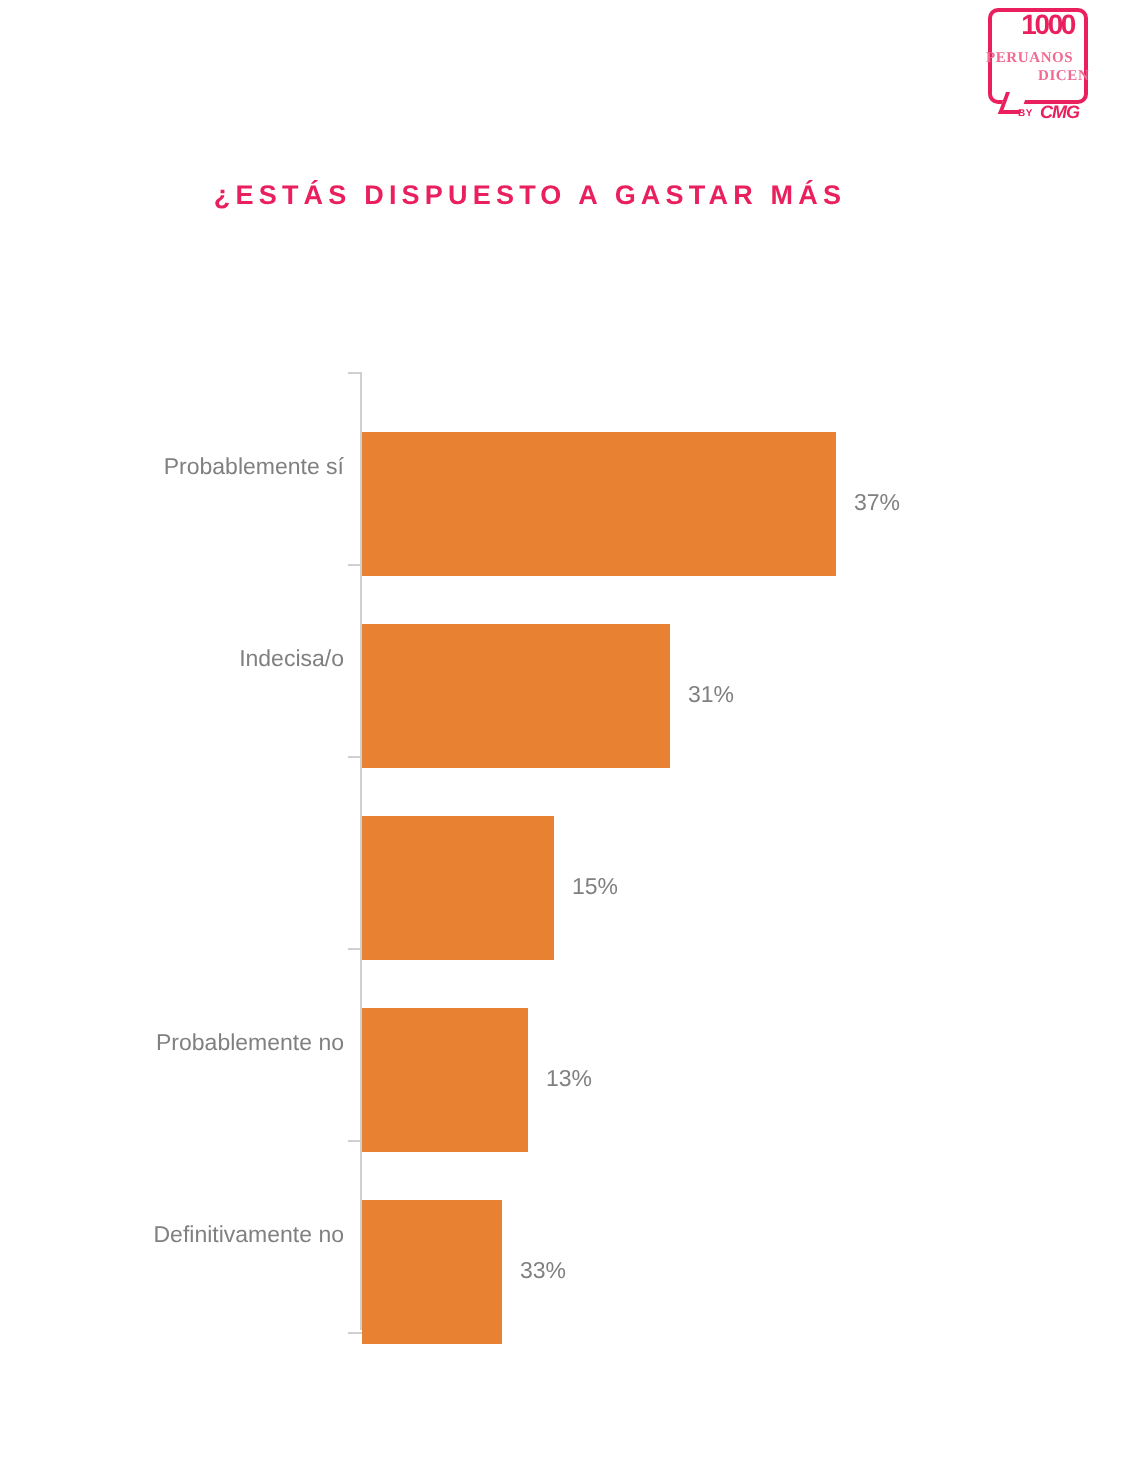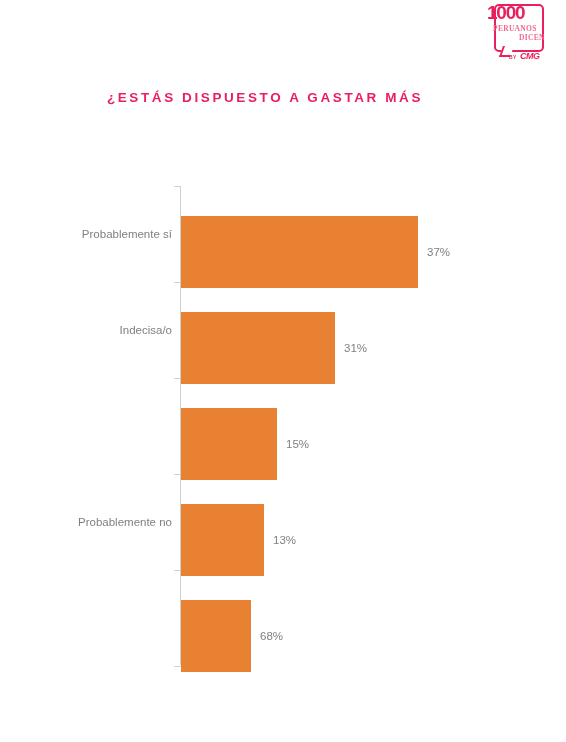--- a/index.html
+++ b/index.html
@@ -45,22 +45,22 @@
     background: #ffffff;
     border-left: 2px solid #ea1f5d;
     border-bottom: 2px solid #ea1f5d;
     transform: skewX(-20deg);
   }
   #logo-number {
     position: absolute;
     left: 0px;
     top: 4px;
     width: 50px;
-    text-align: left;
-    font-size: 19px;
+    text-align: right;
+    font-size: 14px;
     font-weight: bold;
     letter-spacing: -1.2px;
     color: #ea1f5d;
     line-height: 17px;
   }
   #logo-line1, #logo-line2 {
     position: absolute;
     left: 6px;
     font-size: 7.5px;
     font-weight: bold;
@@ -205,17 +205,18 @@
       <div class="bar-row" style="top: 198px;">
         <div class="bar-rect" style="width: 96px; background: rgb(233, 129, 51);"></div>
         <div class="bar-value" style="left: 286px;">15%</div>
       </div>
       <div class="bar-row" style="top: 294px;">
         <div class="bar-label">Probablemente no</div>
         <div class="bar-rect" style="width: 83px; background: rgb(233, 129, 51);"></div>
         <div class="bar-value" style="left: 273px;">13%</div>
       </div>
       <div class="bar-row" style="top: 390px;">
+        <div class="bar-label">Definitivamente no</div>
         <div class="bar-rect" style="width: 70px; background: rgb(233, 129, 51);"></div>
-        <div class="bar-value" style="left: 260px;">68%</div>
+        <div class="bar-value" style="left: 260px;">33%</div>
       </div>
     </div>
 </div>
 
 </body></html>

